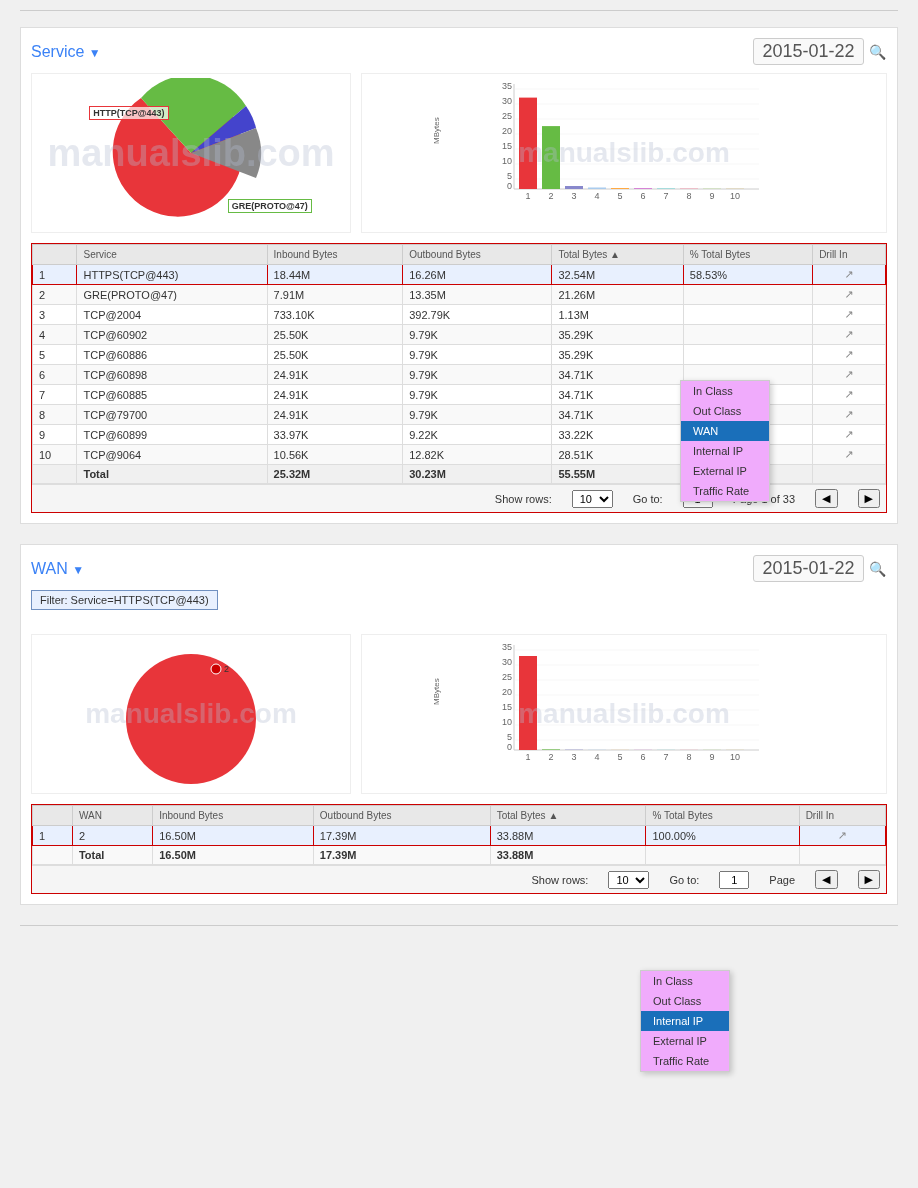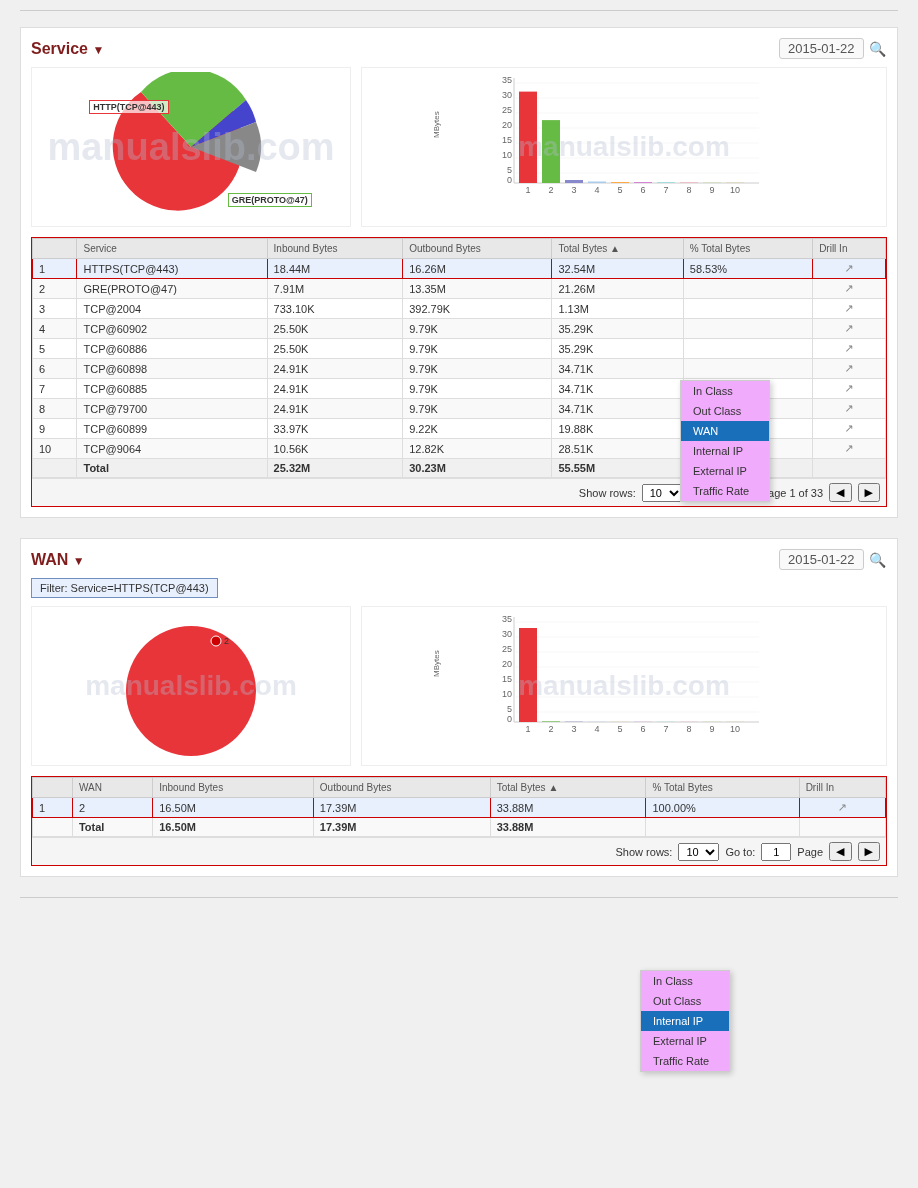--- a/index.html
+++ b/index.html
@@ -1,41 +1,41 @@
 <!DOCTYPE html>
 <html><head>
   <meta charset="utf-8">
   <style>
     * { box-sizing: border-box; margin: 0; padding: 0; }
     body { font-family: Arial, sans-serif; font-size: 11px; background: #f0f0f0; color: #333; }
     .page { width: 918px; min-height: 1188px; background: #f0f0f0; padding: 10px 20px; }
     .top-bar { border-top: 1px solid #ccc; padding-top: 8px; margin-bottom: 8px; }
     .section { background: #fff; border: 1px solid #ddd; margin-bottom: 20px; padding: 10px; }
     .section-header { display: flex; justify-content: space-between; align-items: center; margin-bottom: 8px; }
-    .section-title { font-size: 16px; font-weight: bold; color: #7f1d1d; cursor: pointer; }
+    .section-title { font-size: 16px; font-weight: normal; color: #3b82f6; cursor: pointer; }
     .section-title .arrow { font-size: 12px; }
-    .date-badge { display: flex; align-items: flex-end; gap: 4px; font-size: 13px; color: #555; border: 1px solid #ccc; padding: 2px 8px; border-radius: 3px; background: #f9f9f9; }
+    .date-badge { display: flex; align-items: flex-end; gap: 4px; font-size: 18px; color: #555; border: 1px solid #ccc; padding: 2px 8px; border-radius: 3px; background: #f9f9f9; }
     .charts-row { display: flex; gap: 10px; margin-bottom: 10px; }
     .pie-container { width: 320px; height: 160px; border: 1px solid #eee; display: flex; align-items: center; justify-content: center; position: relative; }
     .bar-container { flex: 1; height: 160px; border: 1px solid #eee; padding: 5px; position: relative; }
     .table-wrapper { border: 1px solid #c00; }
     table { width: 100%; border-collapse: collapse; font-size: 11px; }
     th { background: #e8e8e8; border: 1px solid #ccc; padding: 4px 6px; text-align: left; font-weight: normal; color: #555; font-size: 10px; }
     td { border: 1px solid #ddd; padding: 3px 6px; }
     tr:nth-child(even) td { background: #f9f9f9; }
     tr.highlighted td { background: #e8f0fe; border-color: #c00; }
     .total-row td { font-weight: bold; background: #f0f0f0; }
-    .pagination { display: flex; align-items: center; justify-content: flex-end; gap: 6px; padding: 4px 6px; background: #f5f5f5; border-top: 1px solid #ddd; font-size: 11px; }
+    .pagination { display: flex; align-items: center; justify-content: flex-end; gap: 20px; padding: 4px 6px; background: #f5f5f5; border-top: 1px solid #ddd; font-size: 11px; }
     .pagination select { font-size: 11px; padding: 1px 3px; }
     .pagination input { width: 30px; font-size: 11px; padding: 1px 3px; text-align: center; }
     .pagination button { font-size: 11px; padding: 1px 5px; cursor: pointer; }
     .context-menu { position: absolute; background: #f0abfc; border: 1px solid #ccc; box-shadow: 2px 2px 6px rgba(0,0,0,0.2); z-index: 10; min-width: 90px; }
     .context-menu-item { padding: 4px 12px; cursor: pointer; font-size: 11px; }
     .context-menu-item.active { background: #1a6fba; color: white; }
-    .filter-bar { background: #e8f0fe; border: 1px solid #7090c0; padding: 3px 8px; margin-bottom: 8px; font-size: 11px; color: #333; display: inline-block; }
+    .filter-bar { background: #e8f0fe; border: 1px solid #7090c0; padding: 3px 8px; margin-bottom: 24px; font-size: 11px; color: #333; display: inline-block; }
     .bar-chart-svg { width: 100%; height: 130px; }
     .axis-label { font-size: 9px; fill: #666; }
     .watermark { position: absolute; top: 50%; left: 50%; transform: translate(-50%, -50%); font-size: 38px; color: rgba(180,190,210,0.35); font-weight: bold; pointer-events: none; white-space: nowrap; z-index: 5; }
     .pie-label { position: absolute; font-size: 9px; color: #333; font-weight: bold; }
   </style>
 </head>
 <body>
 
 <div class="page">
   <div class="top-bar"></div>
@@ -222,21 +222,21 @@
     <td>0.06%</td>
     <td style="text-align:center;">
       <span style="cursor:pointer;color:#888;">↗</span>
     </td>
   </tr>
             <tr>
     <td>9</td>
     <td>TCP@60899</td>
     <td>33.97K</td>
     <td>9.22K</td>
-    <td>19.88K</td>
+    <td>33.22K</td>
     <td>0.06%</td>
     <td style="text-align:center;">
       <span style="cursor:pointer;color:#888;">↗</span>
     </td>
   </tr>
             <tr>
     <td>10</td>
     <td>TCP@9064</td>
     <td>10.56K</td>
     <td>12.82K</td>

